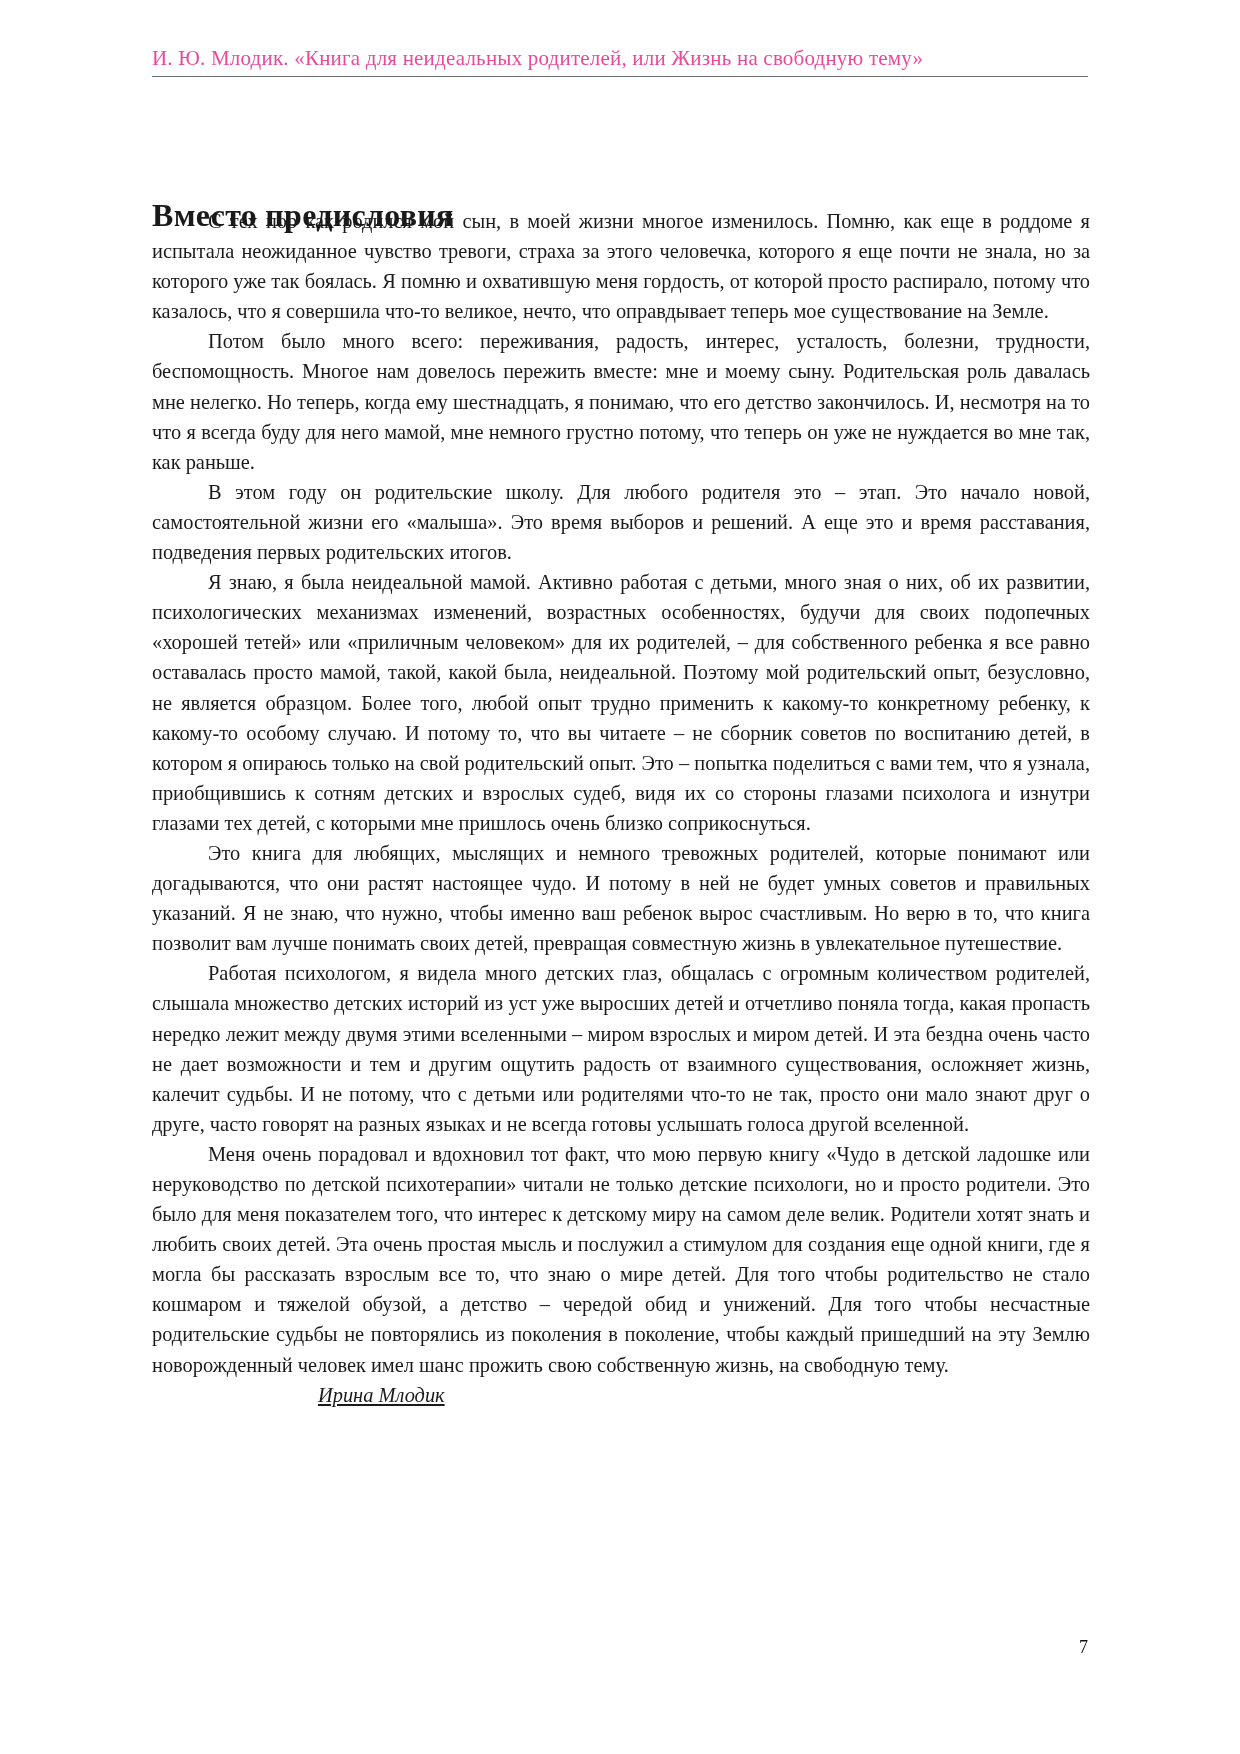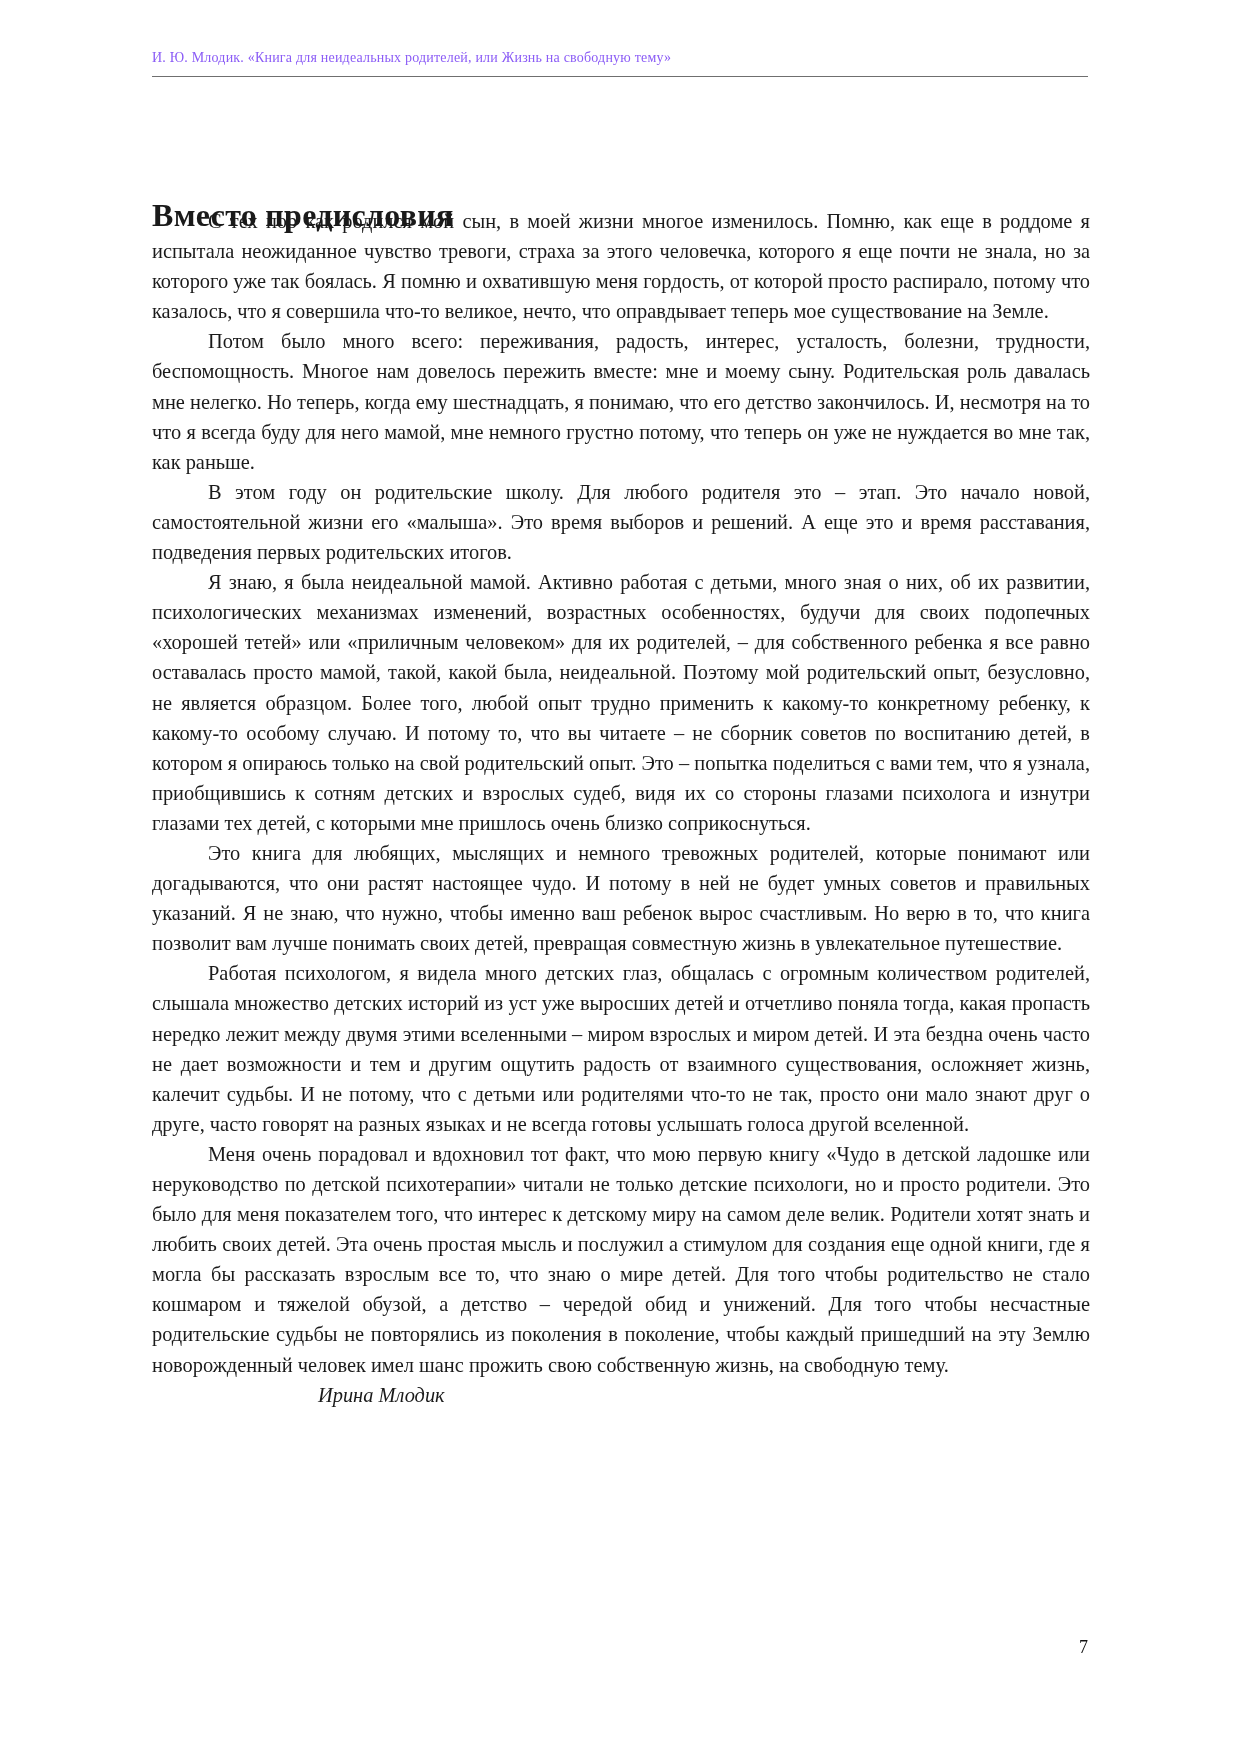--- a/index.html
+++ b/index.html
@@ -21,23 +21,23 @@
     width: 1240px;
     height: 1754px;
     box-sizing: border-box;
   }
   
   .running-head {
     position: absolute;
     top: 48px;
     left: 152px;
     width: 936px;
-    font-size: 14px;
+    font-size: 21px;
     line-height: 20px;
-    color: #8b5cf6;
+    color: #ec4899;
     letter-spacing: 0.2px;
     white-space: nowrap;
   }
   .rule {
     position: absolute;
     top: 76px;
     left: 152px;
     width: 936px;
     height: 1px;
     background: #6f6f6f;
@@ -71,20 +71,21 @@
     text-indent: 56px;
   }
   .signature {
     margin: 0;
     margin-top: 18px;
     text-indent: 0;
     padding-left: 110px;
     font-style: italic;
     font-size: 20.4px;
     text-align: left;
+    text-decoration: underline;
   }
   
   .folio {
     position: absolute;
     top: 1637px;
     left: 152px;
     width: 936px;
     text-align: right;
     font-size: 18px;
     color: #111;

